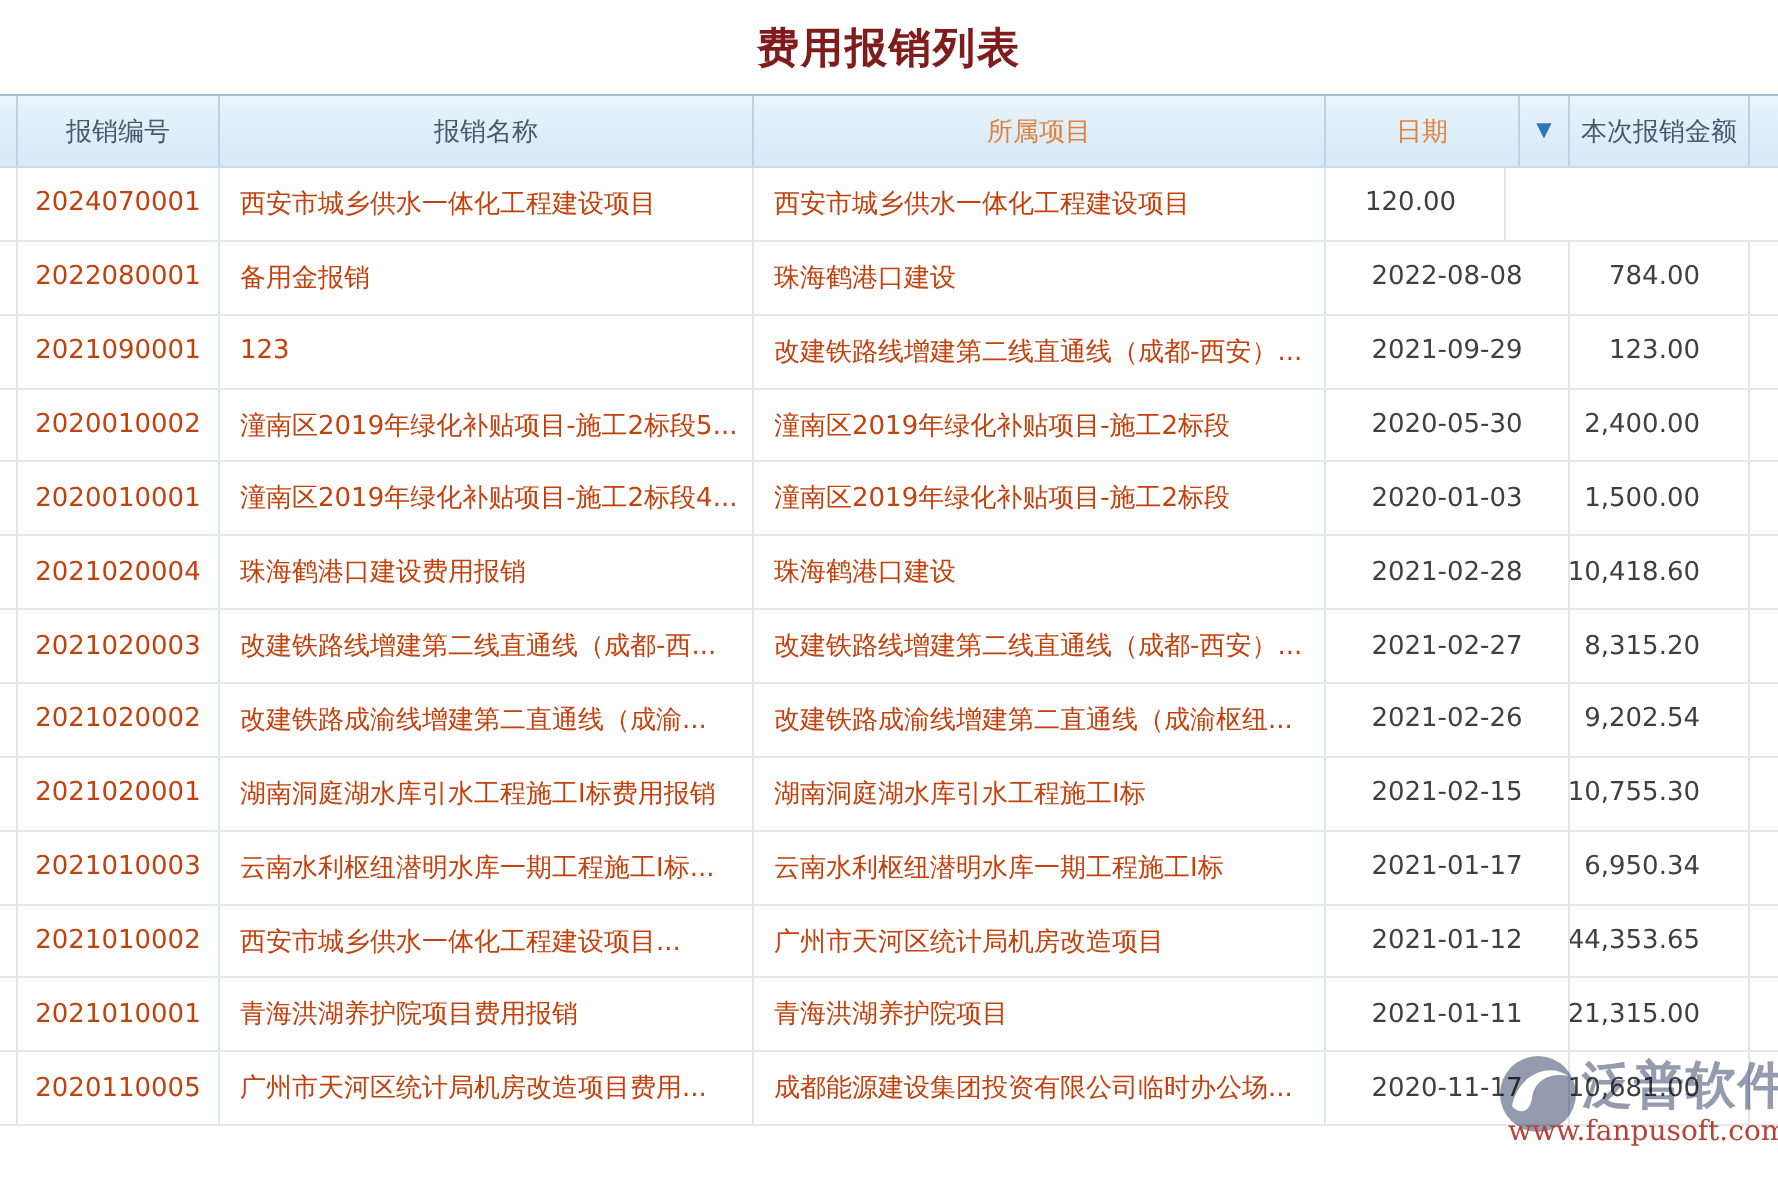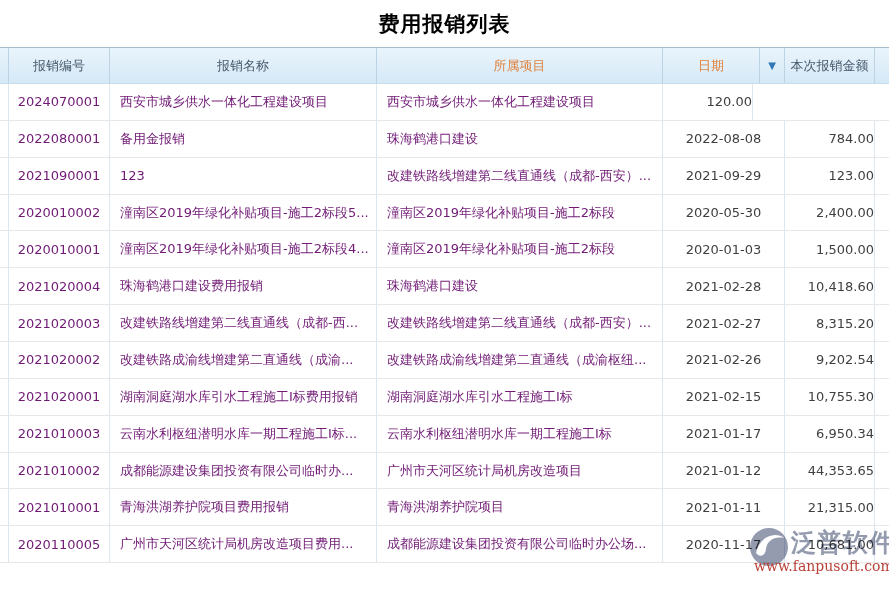--- a/index.html
+++ b/index.html
@@ -3,21 +3,21 @@
 <meta charset="utf-8">
 <style>
   html, body { margin:0; padding:0; }
   body {
     width:889px; height:600px; overflow:hidden; position:relative;
     background:#ffffff;
     font-family:"DejaVu Sans","Liberation Sans",sans-serif;
   }
   .page-title {
     height:47px; display:flex; align-items:center; justify-content:center;
-    font-size:21px; font-weight:bold; color:#000000; letter-spacing:1px;
+    font-size:21px; font-weight:bold; color:#7f1d1d; letter-spacing:1px;
   }
   .grid { position:absolute; left:0; top:47px; right:0; bottom:0; }
 
   
   .hrow {
     display:flex; height:37px; box-sizing:border-box;
     background:linear-gradient(#e9f4fc,#d5e9f7);
     border-top:1px solid #a6bcc9; border-bottom:1px solid #c7dbe9;
   }
   .hcell {
@@ -32,24 +32,24 @@
   .tbody { width:100%; }
   .trow {
     display:flex; height:36.86px; box-sizing:border-box; background:#ffffff;
     border-bottom:1px solid #e7e7e7;
   }
   .tcell {
     box-sizing:border-box; display:flex; align-items:center; justify-content:center;
     font-size:13px; border-right:1px solid #dbe6ef;
     white-space:nowrap; overflow:hidden;
   }
-  .tcell.blue { color:#701a75; }
+  .tcell.blue { color:#c2410c; }
   .tcell.dark { color:#3f3f3f; }
   .left   { justify-content:flex-start; padding:12px 10px; }
-  .amount { justify-content:flex-end; padding-right:0;text-align:center; }
+  .amount { justify-content:flex-end; padding-right:24px;text-align:center; }
 
   
   .c-sp     { width:9px;   }
   .c-id     { width:101px; }
   .c-name   { width:267px; }
   .c-proj   { width:286px; }
   .c-date-h { width:97px;  }
   .c-arrow  { width:25px;  }
   .c-date-b { width:122px; }
   .c-amt    { width:90px;  }
@@ -185,21 +185,21 @@
     <div class="tcell c-name blue left">云南水利枢纽潜明水库一期工程施工I标...</div>
     <div class="tcell c-proj blue left">云南水利枢纽潜明水库一期工程施工I标</div>
     <div class="tcell c-date-b dark">2021-01-17</div>
     <div class="tcell c-amt dark amount">6,950.34</div>
     <div class="tcell c-end"></div>
   </div>
 
   <div class="trow">
     <div class="tcell c-sp"></div>
     <div class="tcell c-id blue">2021010002</div>
-    <div class="tcell c-name blue left">成都能源建设集团投资有限公司临时办...</div>
+    <div class="tcell c-name blue left">西安市城乡供水一体化工程建设项目...</div>
     <div class="tcell c-proj blue left">广州市天河区统计局机房改造项目</div>
     <div class="tcell c-date-b dark">2021-01-12</div>
     <div class="tcell c-amt dark amount">44,353.65</div>
     <div class="tcell c-end"></div>
   </div>
 
   <div class="trow">
     <div class="tcell c-sp"></div>
     <div class="tcell c-id blue">2021010001</div>
     <div class="tcell c-name blue left">青海洪湖养护院项目费用报销</div>

